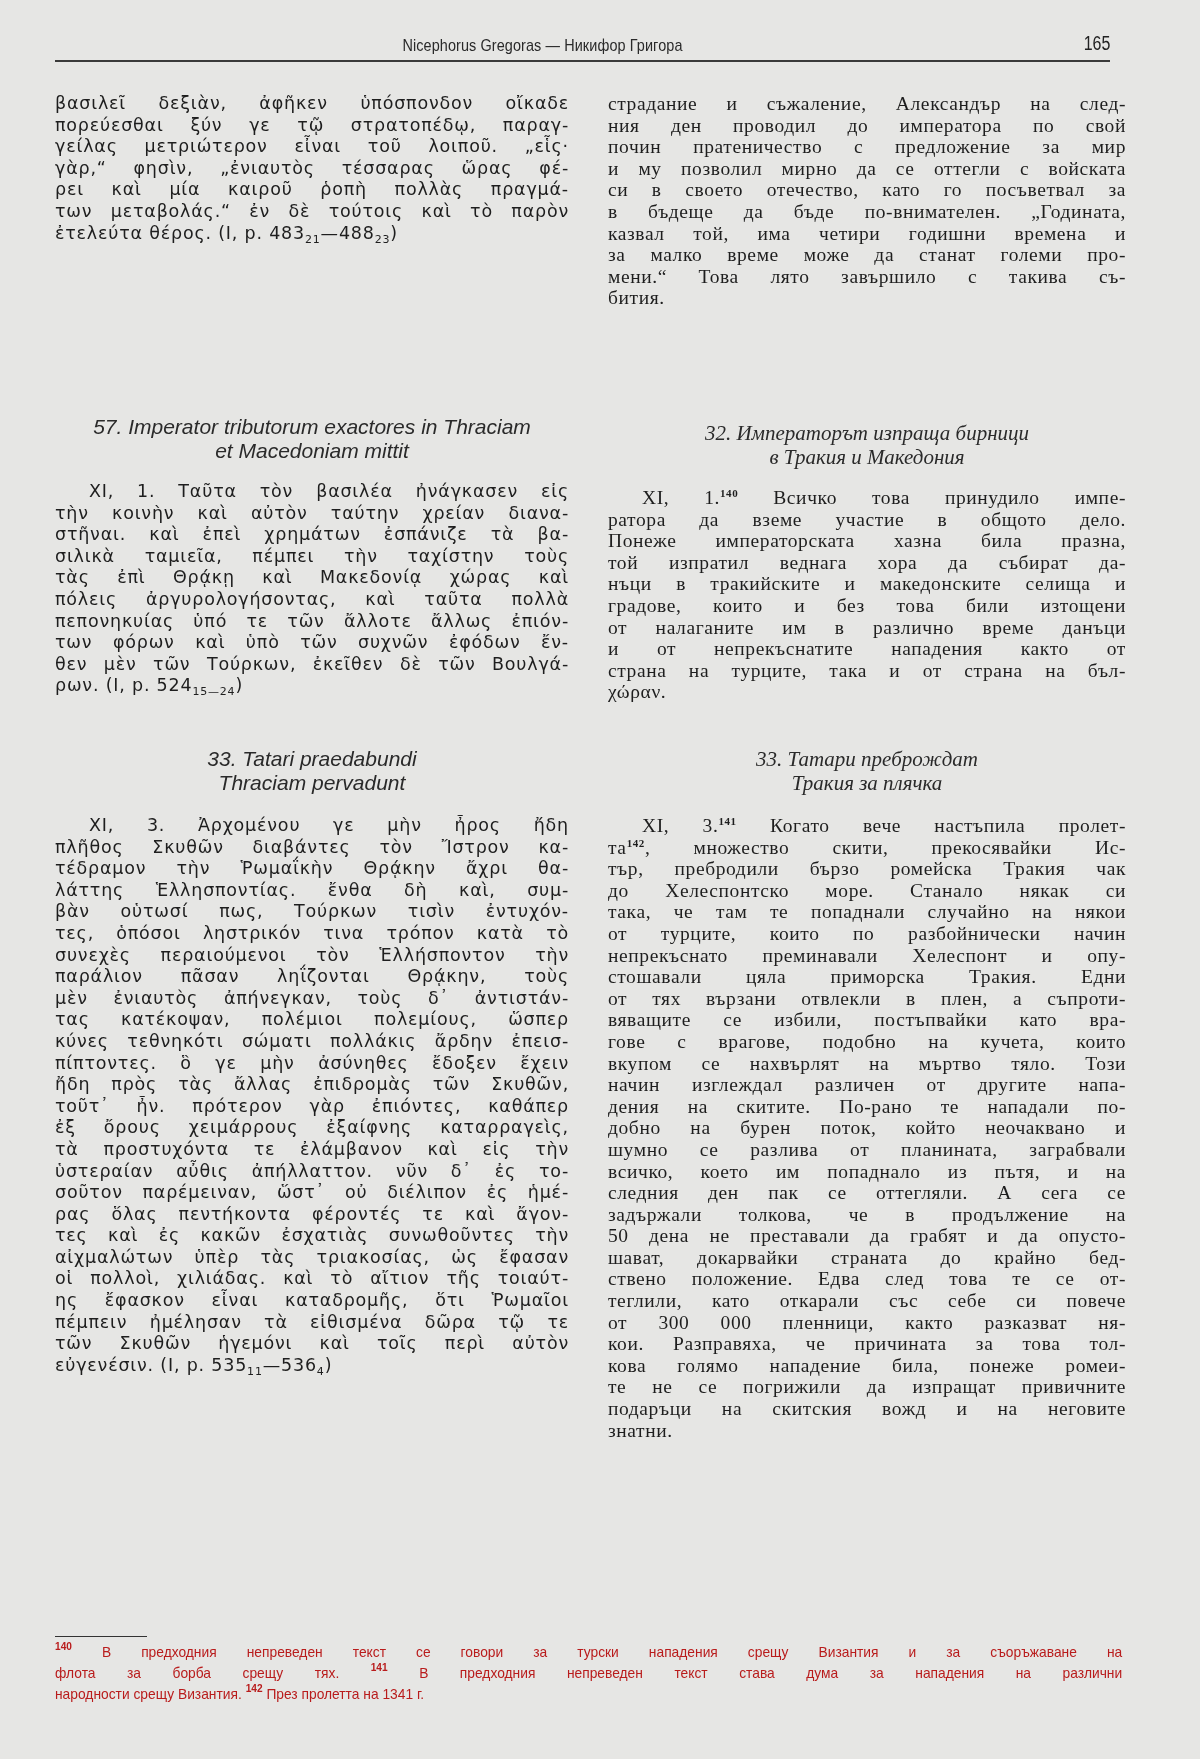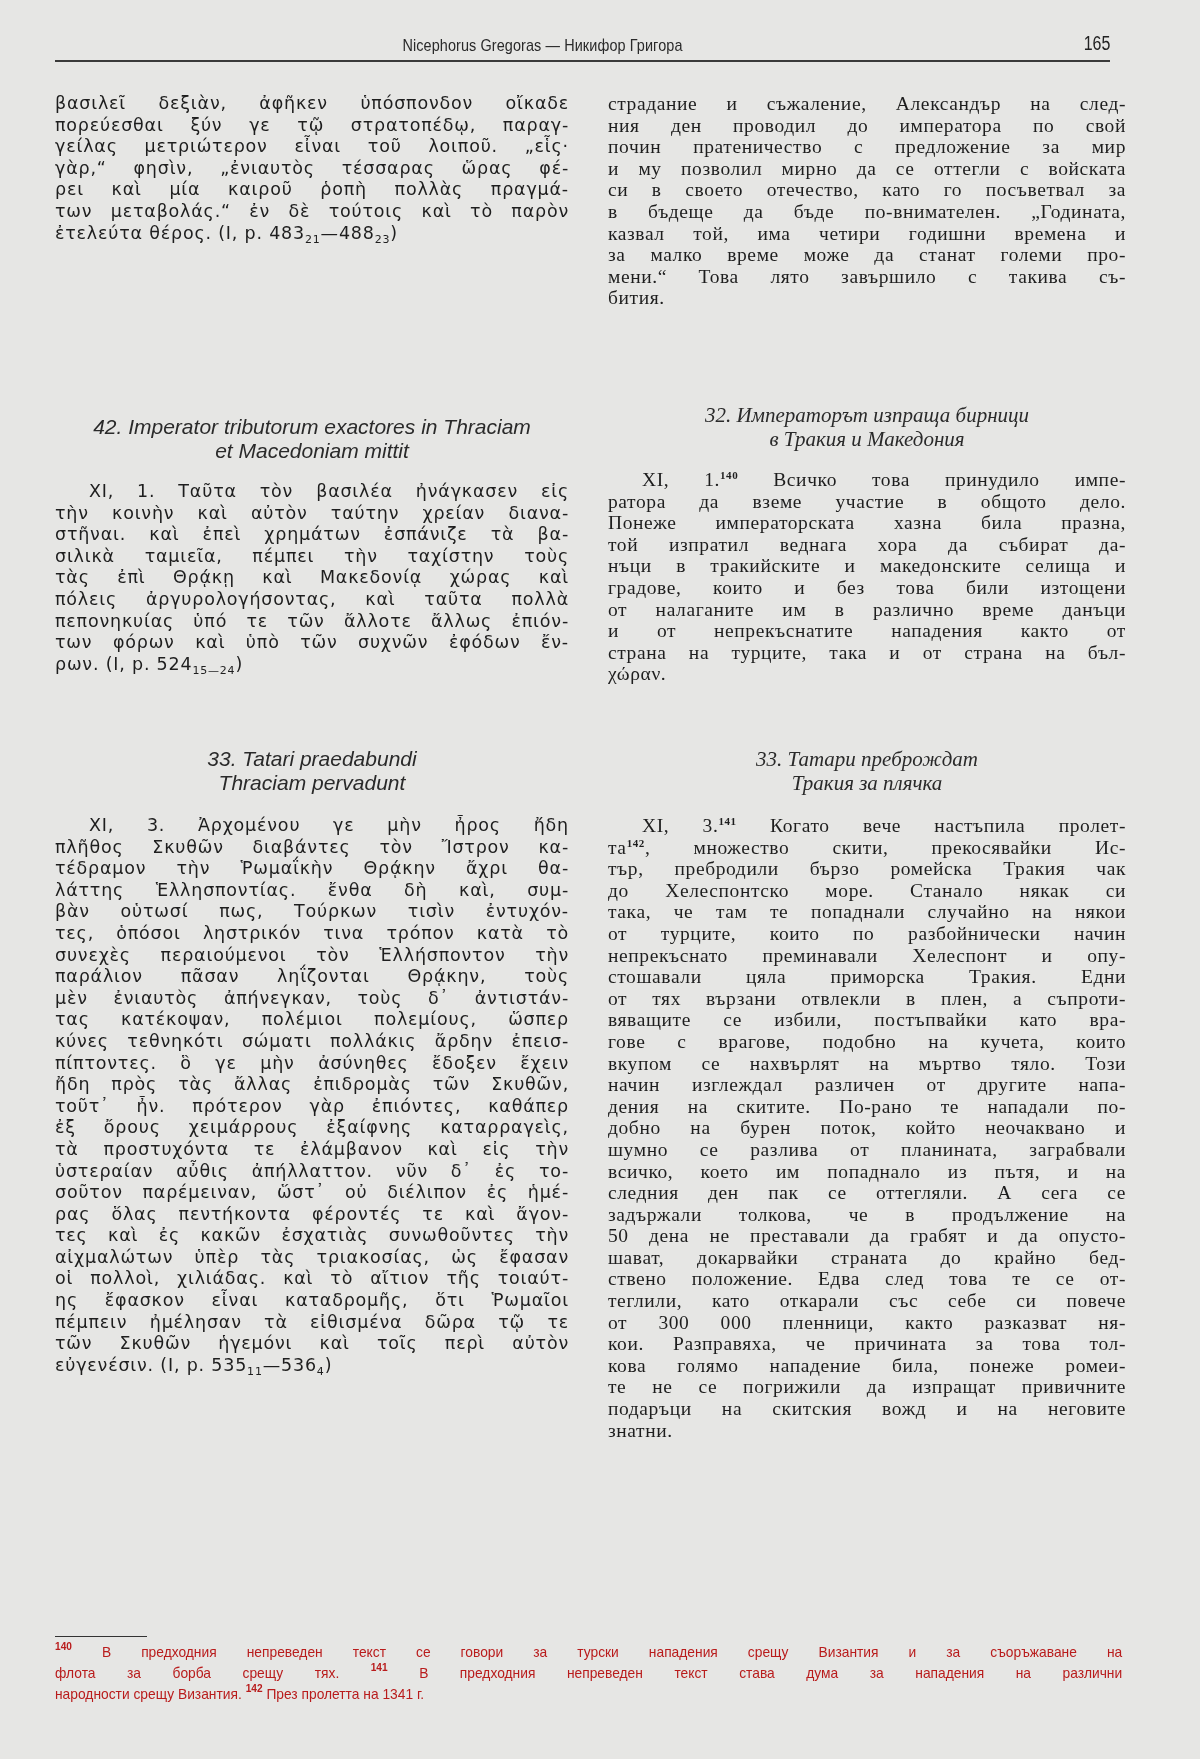--- a/index.html
+++ b/index.html
@@ -95,33 +95,34 @@
         <span class="line">γείλας μετριώτερον εἶναι τοῦ λοιποῦ. „εἷς·</span>
         <span class="line">γὰρ,“ φησὶν, „ἐνιαυτὸς τέσσαρας ὥρας φέ-</span>
         <span class="line">ρει καὶ μία καιροῦ ῥοπὴ πολλὰς πραγμά-</span>
         <span class="line">των μεταβολάς.“ ἐν δὲ τούτοις καὶ τὸ παρὸν</span>
       </div>
     <span class="line last"><span>ἐτελεύτα θέρος. (I, p. 483</span><sub>21</sub><span>—488</span><sub>23</sub><span>)</span></span>
   </div>
 
   <div class="block" style="top:322px">
     <div class="heading">
-      <span class="hl">42. Imperator tributorum exactores in Thraciam</span>
+      <span class="hl">57. Imperator tributorum exactores in Thraciam</span>
       <span class="hl">et Macedoniam mittit</span>
     </div>
     <div style="height:18px"></div>
     <div>
         <span class="line indent">XI, 1. Ταῦτα τὸν βασιλέα ἠνάγκασεν εἰς</span>
         <span class="line">τὴν κοινὴν καὶ αὐτὸν ταύτην χρείαν διανα-</span>
         <span class="line">στῆναι. καὶ ἐπεὶ χρημάτων ἐσπάνιζε τὰ βα-</span>
         <span class="line">σιλικὰ ταμιεῖα, πέμπει τὴν ταχίστην τοὺς</span>
         <span class="line">τὰς ἐπὶ Θρᾴκῃ καὶ Μακεδονίᾳ χώρας καὶ</span>
         <span class="line">πόλεις ἀργυρολογήσοντας, καὶ ταῦτα πολλὰ</span>
         <span class="line">πεπονηκυίας ὑπό τε τῶν ἄλλοτε ἄλλως ἐπιόν-</span>
         <span class="line">των φόρων καὶ ὑπὸ τῶν συχνῶν ἐφόδων ἔν-</span>
+        <span class="line">θεν μὲν τῶν Τούρκων, ἐκεῖθεν δὲ τῶν Βουλγά-</span>
       </div>
     <span class="line last"><span>ρων. (I, p. 524</span><sub>15—24</sub><span>)</span></span>
   </div>
 
   <div class="block" style="top:654px">
     <div class="heading">
       <span class="hl">33. Tatari praedabundi</span>
       <span class="hl">Thraciam pervadunt</span>
     </div>
     <div style="height:20px"></div>
@@ -165,21 +166,21 @@
         <span class="line">и му позволил мирно да се оттегли с войската</span>
         <span class="line">си в своето отечество, като го посъветвал за</span>
         <span class="line">в бъдеще да бъде по-внимателен. „Годината,</span>
         <span class="line">казвал той, има четири годишни времена и</span>
         <span class="line">за малко време може да станат големи про-</span>
         <span class="line">мени.“ Това лято завършило с такива съ-</span>
       </div>
     <span class="line last">бития.</span>
   </div>
 
-  <div class="block" style="top:310px">
+  <div class="block" style="top:328px">
     <div class="heading">
       <span class="hl">32. Императорът изпраща бирници</span>
       <span class="hl">в Тракия и Македония</span>
     </div>
     <div style="height:18px"></div>
     <span class="line indent"><span>XI, 1.</span><sup>140</sup><span> Всичко това принудило импе-</span></span>
     <div>
         <span class="line">ратора да вземе участие в общото дело.</span>
         <span class="line">Понеже императорската хазна била празна,</span>
         <span class="line">той изпратил веднага хора да събират да-</span>

